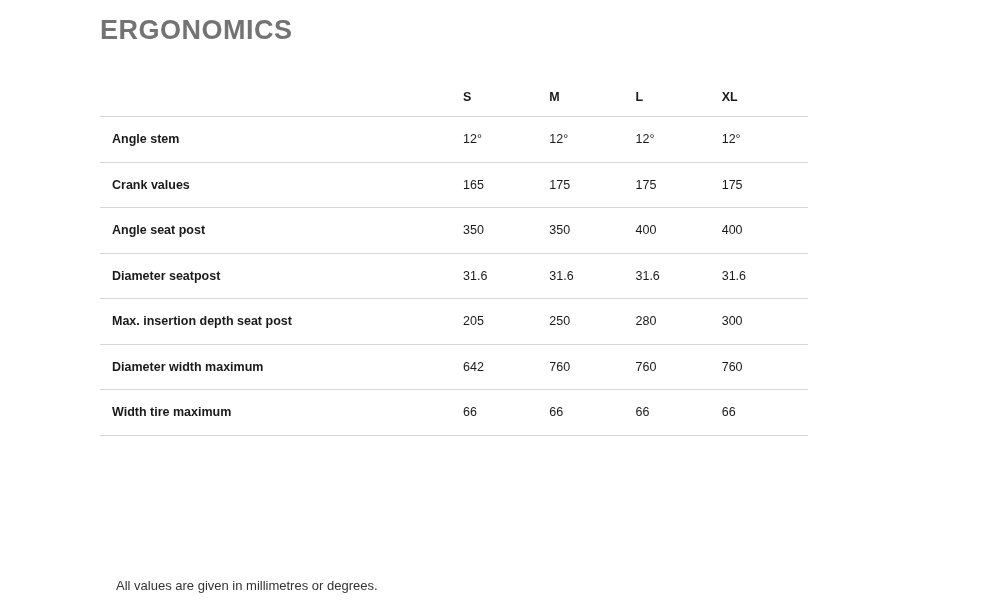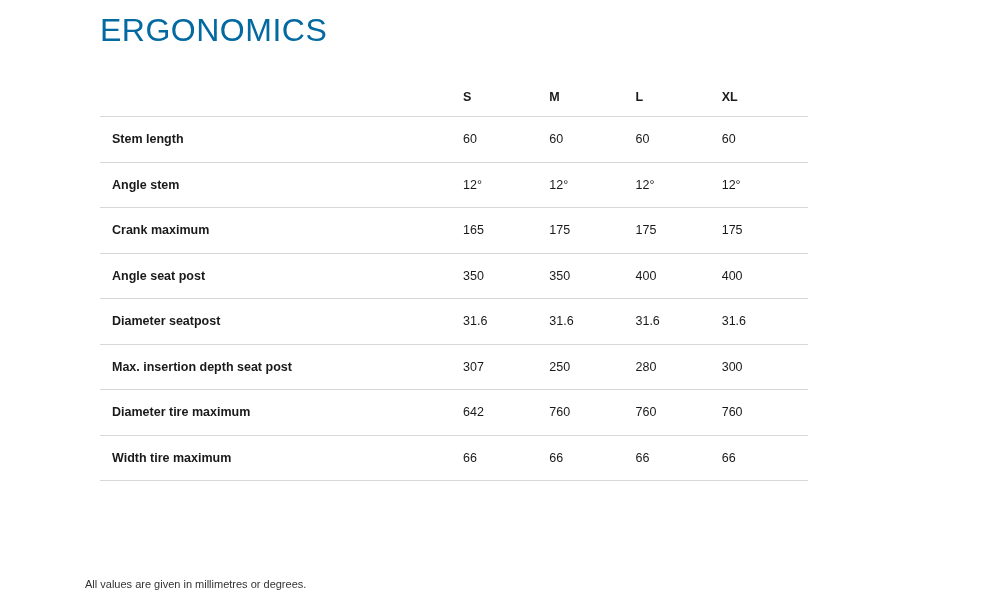--- a/index.html
+++ b/index.html
@@ -18,24 +18,24 @@
     position: relative;
     width: 1000px;
     height: 600px;
     box-sizing: border-box;
     padding: 0;
   }
   .title {
     position: absolute;
     left: 100px;
     top: 12px;
-    font-size: 32px;
-    font-weight: normal;
+    font-size: 27px;
+    font-weight: bold;
     letter-spacing: 0.5px;
-    color: #0369a1;
+    color: #737373;
     line-height: 36px;
   }
   .table-wrap {
     position: absolute;
     left: 100px;
     top: 78px;
     width: 708px;
   }
   table.spec {
     border-collapse: collapse;
@@ -71,23 +71,23 @@
     font-weight: bold;
     padding-left: 12px;
     color: #1a1a1a;
   }
   tbody td.value {
     font-weight: normal;
     color: #1a1a1a;
   }
   .footnote {
     position: absolute;
-    left: 85px;
+    left: 116px;
     top: 578px;
-    font-size: 11px;
+    font-size: 13px;
     color: #333333;
   }
 </style>
 </head>
 <body>
 
 <div class="page">
 
   <div class="title">ERGONOMICS</div>
 
@@ -104,35 +104,28 @@
         <tr>
           <th class="label-head"></th>
           <th>S</th>
           <th>M</th>
           <th>L</th>
           <th>XL</th>
         </tr>
       </thead>
       <tbody>
         <tr>
-          <td class="row-label">Stem length</td>
-          <td class="value">60</td>
-          <td class="value">60</td>
-          <td class="value">60</td>
-          <td class="value">60</td>
-        </tr>
-        <tr>
           <td class="row-label">Angle stem</td>
           <td class="value">12°</td>
           <td class="value">12°</td>
           <td class="value">12°</td>
           <td class="value">12°</td>
         </tr>
         <tr>
-          <td class="row-label">Crank maximum</td>
+          <td class="row-label">Crank values</td>
           <td class="value">165</td>
           <td class="value">175</td>
           <td class="value">175</td>
           <td class="value">175</td>
         </tr>
         <tr>
           <td class="row-label">Angle seat post</td>
           <td class="value">350</td>
           <td class="value">350</td>
           <td class="value">400</td>
@@ -140,27 +133,27 @@
         </tr>
         <tr>
           <td class="row-label">Diameter seatpost</td>
           <td class="value">31.6</td>
           <td class="value">31.6</td>
           <td class="value">31.6</td>
           <td class="value">31.6</td>
         </tr>
         <tr>
           <td class="row-label">Max. insertion depth seat post</td>
-          <td class="value">307</td>
+          <td class="value">205</td>
           <td class="value">250</td>
           <td class="value">280</td>
           <td class="value">300</td>
         </tr>
         <tr>
-          <td class="row-label">Diameter tire maximum</td>
+          <td class="row-label">Diameter width maximum</td>
           <td class="value">642</td>
           <td class="value">760</td>
           <td class="value">760</td>
           <td class="value">760</td>
         </tr>
         <tr>
           <td class="row-label">Width tire maximum</td>
           <td class="value">66</td>
           <td class="value">66</td>
           <td class="value">66</td>

